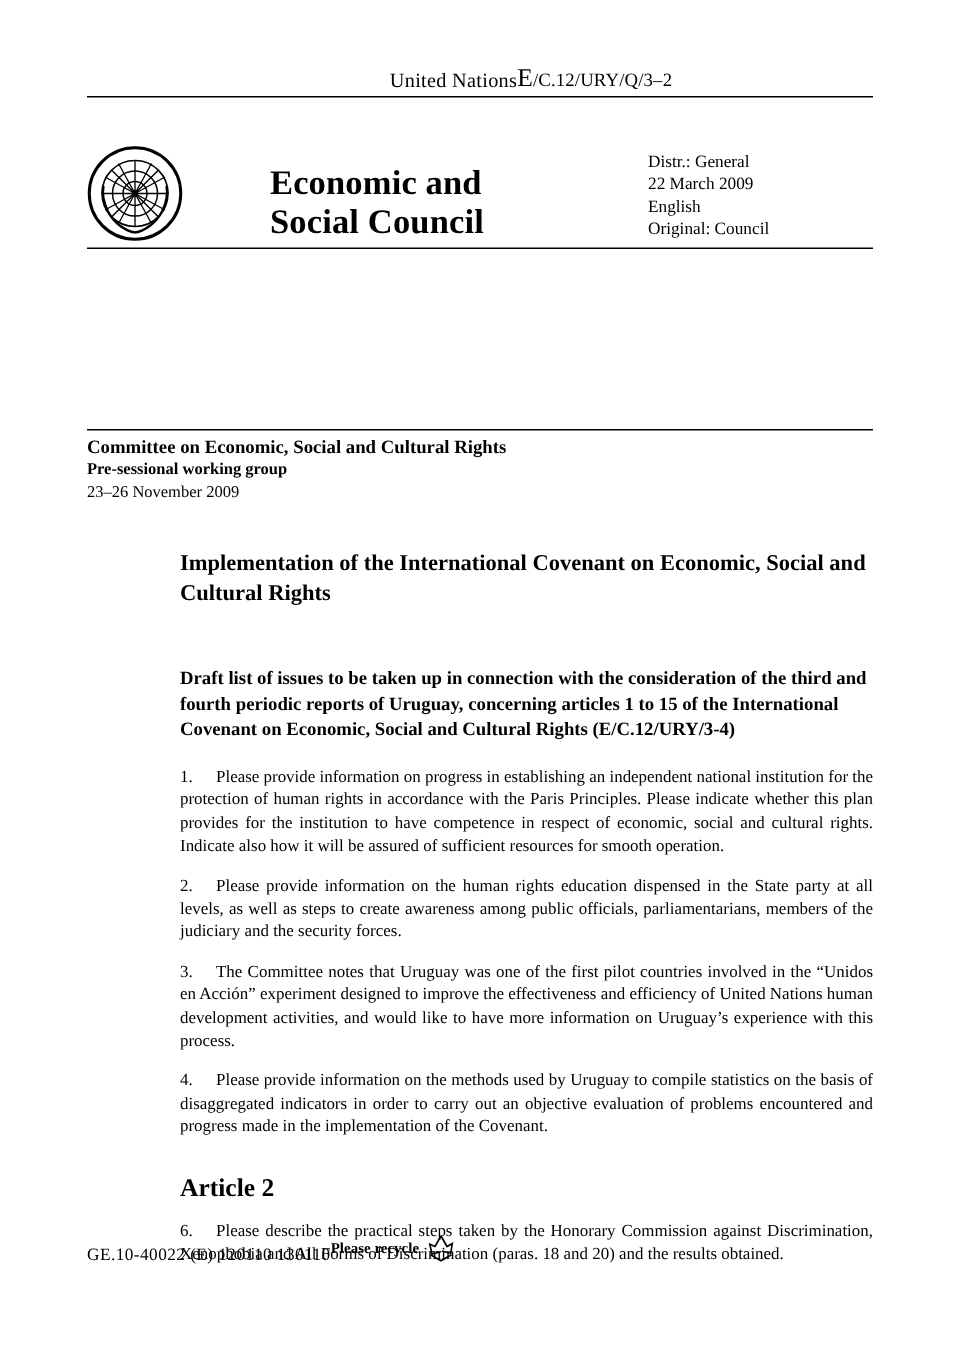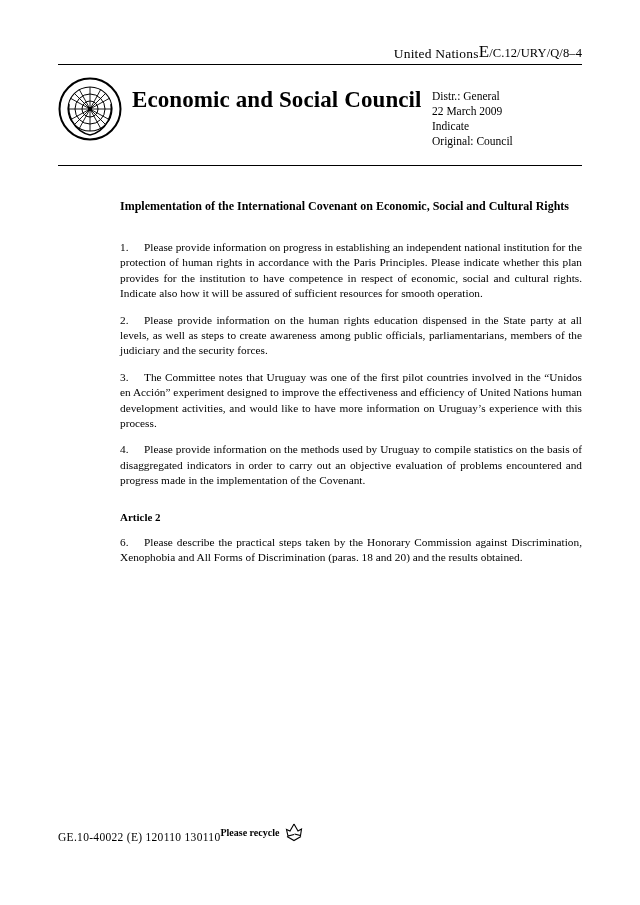--- a/index.html
+++ b/index.html
@@ -24,21 +24,21 @@
     position: absolute;
     left: 58px;
     top: 42px;
     width: 524px;
   }
 
   
   .masthead-top {
     display: flex;
     align-items: flex-end;
-    justify-content: flex-end;
+    justify-content: center;
     padding-bottom: 2px;
   }
   .un-label {
     font-size: 13.5px;
     font-family: "Liberation Serif", serif;
     padding-left: 68px;
     letter-spacing: .2px;
   }
   .symbol {
     font-size: 12.5px;
@@ -47,23 +47,24 @@
   }
   .symbol .big {
     font-size: 17px;
   }
   .rule-top {
     border-top: 1.1px solid #000;
     margin: 0;
   }
   .masthead-body {
     display: flex;
-    align-items: flex-start;
+    align-items: flex-end;
     padding-top: 10px;
     min-height: 86px;
+    gap: 48px;
   }
   .emblem {
     width: 64px;
     height: 64px;
     flex: 0 0 64px;
     margin-top: 2px;
   }
   .org-title {
     flex: 1 1 auto;
     font-size: 23px;
@@ -106,43 +107,43 @@
     font-size: 11px;
     line-height: 15px;
   }
 
   
   .body-block {
     margin-top: 30px;
     padding-left: 62px;
   }
   h1.title {
-    font-size: 12px;
+    font-size: 15px;
     font-weight: bold;
     line-height: 20px;
-    margin: 0 0 24px 0;
+    margin: 0 0 38px 0;
   }
   h2.subtitle {
     font-size: 12.5px;
     font-weight: bold;
     line-height: 17px;
     margin: 0 0 16px 0;
   }
   p.para {
     font-size: 11.3px;
     line-height: 15.4px;
     margin: 0 0 11px 0;
     text-align: justify;
   }
   p.para .num {
     display: inline-block;
     width: 24px;
   }
   h3.article {
-    font-size: 11px;
+    font-size: 17px;
     font-weight: bold;
     margin: 22px 0 12px 0;
   }
 
   
   .footer {
     position: absolute;
     left: 58px;
     right: 58px;
     bottom: 62px;
@@ -166,21 +167,21 @@
 </head>
 <body>
 
 <div class="page">
 
   <div class="content">
 
     <div>
       <div class="masthead-top">
         <div class="un-label">United Nations</div>
-        <div class="symbol"><span class="big">E</span><span>/C.12/URY/Q/8–4</span></div>
+        <div class="symbol"><span class="big">E</span><span>/C.12/URY/Q/3–2</span></div>
       </div>
       <div class="rule-top"></div>
 
       <div class="masthead-body">
         <div class="emblem">
           <svg viewBox="0 0 64 64" width="64" height="64" aria-hidden="true">
             <circle cx="32" cy="32" r="30.5" fill="none" stroke="#000" stroke-width="2"></circle>
             <circle cx="32" cy="32" r="22" fill="none" stroke="#000" stroke-width="1.1"></circle>
             <circle cx="32" cy="32" r="15" fill="none" stroke="#000" stroke-width="1"></circle>
             <circle cx="32" cy="32" r="8" fill="none" stroke="#000" stroke-width="1"></circle>
@@ -200,30 +201,37 @@
               <path d="M50 44 C 46 52, 38 57, 32 58"></path>
               <path d="M14 44 C 11 38, 10 32, 11 27"></path>
               <path d="M50 44 C 53 38, 54 32, 53 27"></path>
             </g>
           </svg>
         </div>
         <div class="org-title">Economic and Social Council</div>
         <div class="distr">
           <div>Distr.: General</div>
           <div>22 March 2009</div>
-          <div>Indicate</div>
+          <div>English</div>
           <div>Original: Council</div>
         </div>
       </div>
       <div class="rule-bottom"></div>
     </div>
 
+    <div class="committee">
+      <div class="line"></div>
+      <div class="committee-name">Committee on Economic, Social and Cultural Rights</div>
+      <div class="committee-sub">Pre-sessional working group</div>
+      <div class="committee-dates">23–26 November 2009</div>
+    </div>
 
     <div class="body-block">
       <h1 class="title">Implementation of the International Covenant on Economic, Social and Cultural Rights</h1>
+      <h2 class="subtitle">Draft list of issues to be taken up in connection with the consideration of the third and fourth periodic reports of Uruguay, concerning articles 1 to 15 of the International Covenant on Economic, Social and Cultural Rights (E/C.12/URY/3-4)</h2>
 
       <p class="para"><span class="num">1.</span><span>Please provide information on progress in establishing an independent national institution for the protection of human rights in accordance with the Paris Principles. Please indicate whether this plan provides for the institution to have competence in respect of economic, social and cultural rights. Indicate also how it will be assured of sufficient resources for smooth operation.</span></p>
       <p class="para"><span class="num">2.</span><span>Please provide information on the human rights education dispensed in the State party at all levels, as well as steps to create awareness among public officials, parliamentarians, members of the judiciary and the security forces.</span></p>
       <p class="para"><span class="num">3.</span><span>The Committee notes that Uruguay was one of the first pilot countries involved in the “Unidos en Acción” experiment designed to improve the effectiveness and efficiency of United Nations human development activities, and would like to have more information on Uruguay’s experience with this process.</span></p>
       <p class="para"><span class="num">4.</span><span>Please provide information on the methods used by Uruguay to compile statistics on the basis of disaggregated indicators in order to carry out an objective evaluation of problems encountered and progress made in the implementation of the Covenant.</span></p>
 
       <h3 class="article">Article 2</h3>
 
       <p class="para"><span class="num">6.</span><span>Please describe the practical steps taken by the Honorary Commission against Discrimination, Xenophobia and All Forms of Discrimination (paras. 18 and 20) and the results obtained.</span></p>
     </div>

